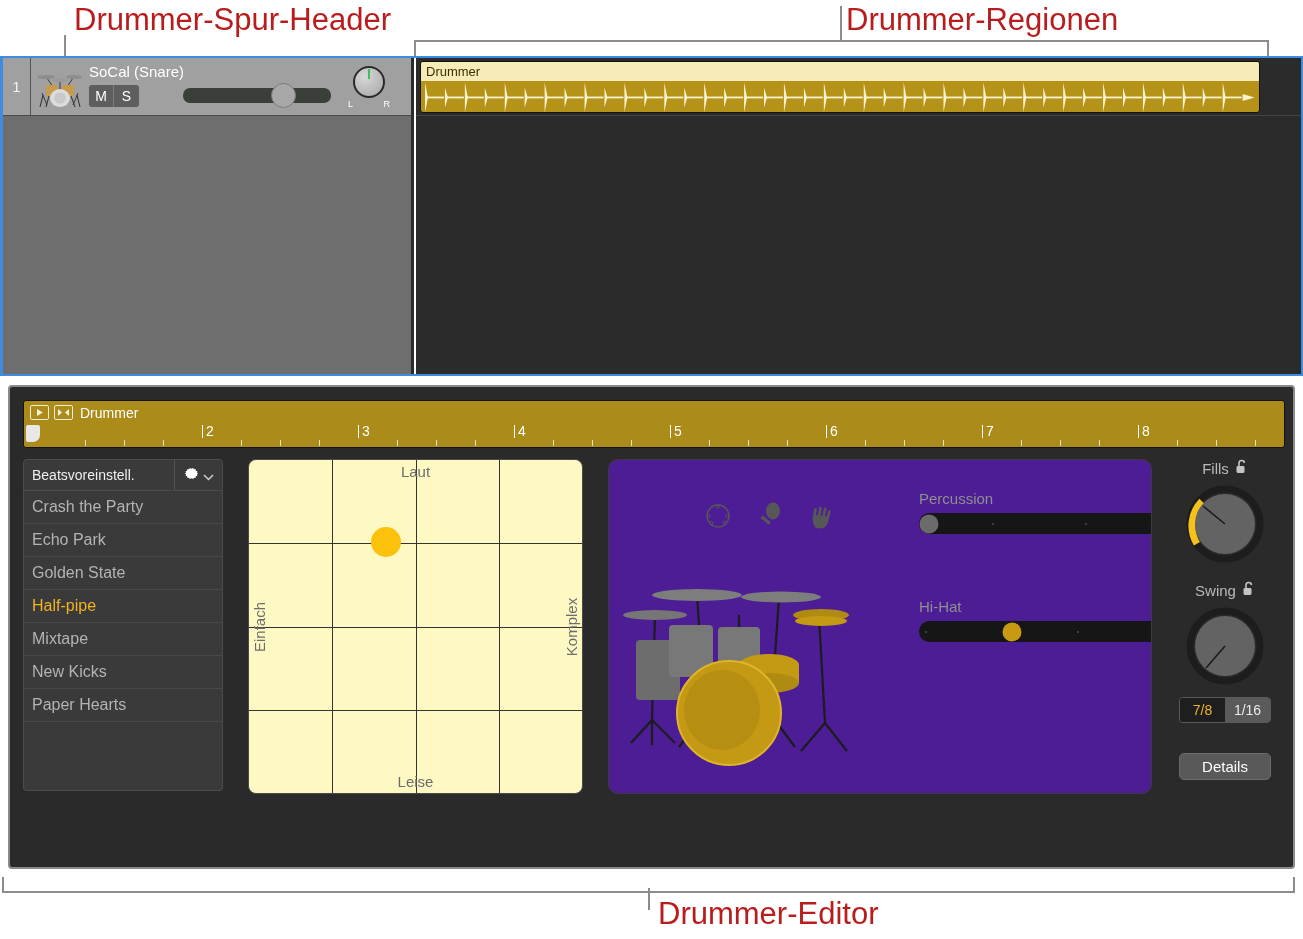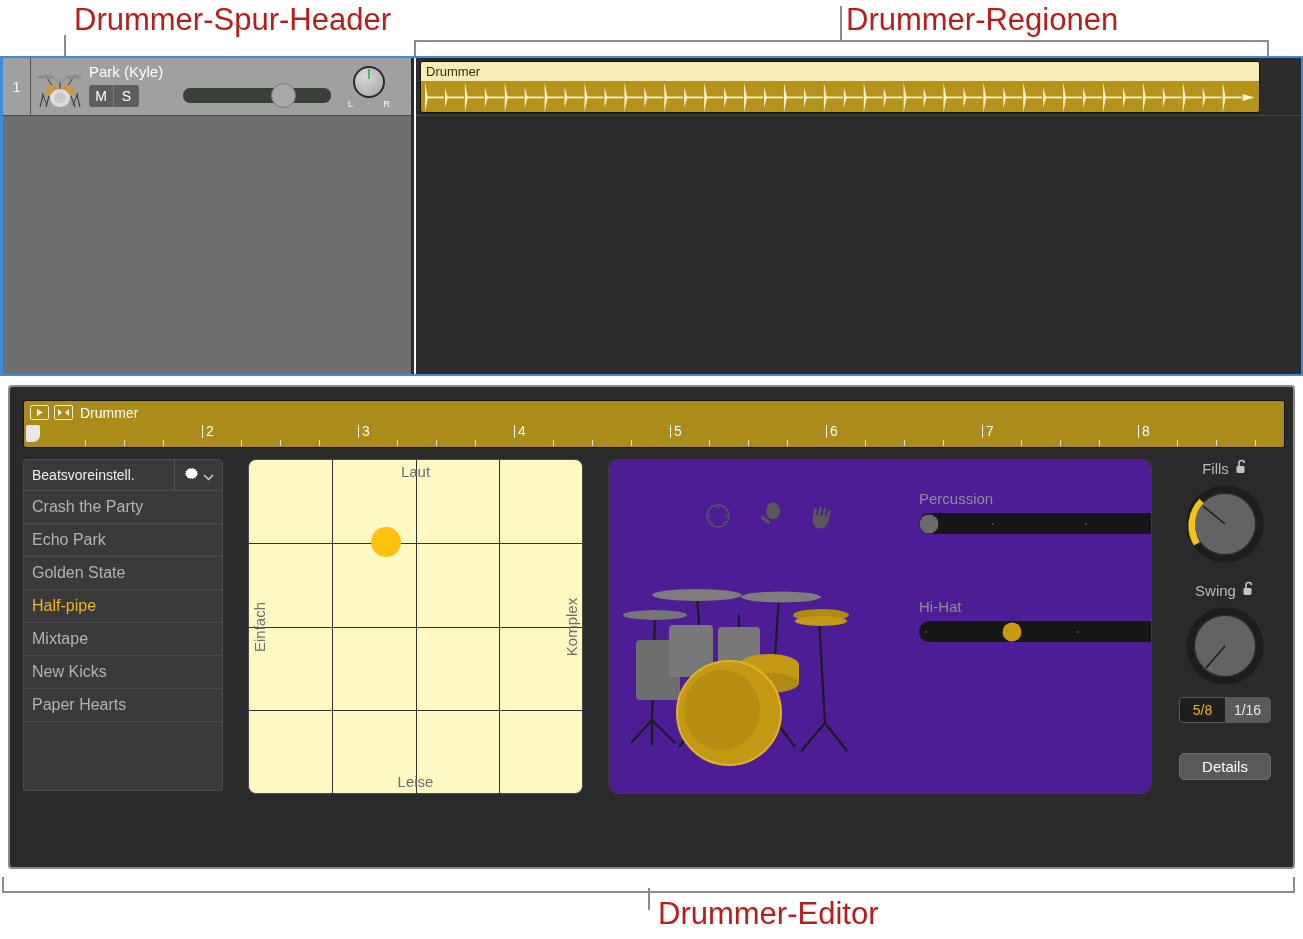--- a/index.html
+++ b/index.html
@@ -413,21 +413,21 @@
           <g stroke="#2e2e2e" stroke-width="1">
             <line x1="6" y1="30" x2="3" y2="42"></line>
               <line x1="12" y1="31" x2="9" y2="42"></line>
             <line x1="34" y1="31" x2="38" y2="42"></line>
               <line x1="40" y1="30" x2="43" y2="42"></line>
           </g>
         </svg>
       </div>
 
       <div class="header-body">
-        <div id="track-name">Park (Kyle)</div>
+        <div id="track-name">SoCal (Snare)</div>
 
         <div class="ms-group">
           <div class="ms-btn">M</div>
           <div class="ms-btn">S</div>
         </div>
 
         <div class="vol-slider">
           <div class="vol-knob"></div>
         </div>
 
@@ -766,21 +766,21 @@
       </div>
       <div class="knob">
         <svg viewBox="0 0 86 86" width="86" height="86">
           <circle cx="43" cy="43" r="35" fill="none" stroke="#1d1d1d" stroke-width="7"></circle>
           <circle cx="43" cy="43" r="30" fill="#636363"></circle>
           <line x1="43" y1="43" x2="24" y2="65" stroke="#1c1c1c" stroke-width="1.6"></line>
         </svg>
       </div>
 
       <div class="eighth-group">
-        <div class="eighth-btn active">5/8</div>
+        <div class="eighth-btn active">7/8</div>
         <div class="eighth-btn">1/16</div>
       </div>
 
       <div id="details-btn">Details</div>
     </div>
 
   </div>
 </div>
 
 <div class="bracket-bottom" style="left:2px; top:877px; width:1293px; height:16px;"></div>

